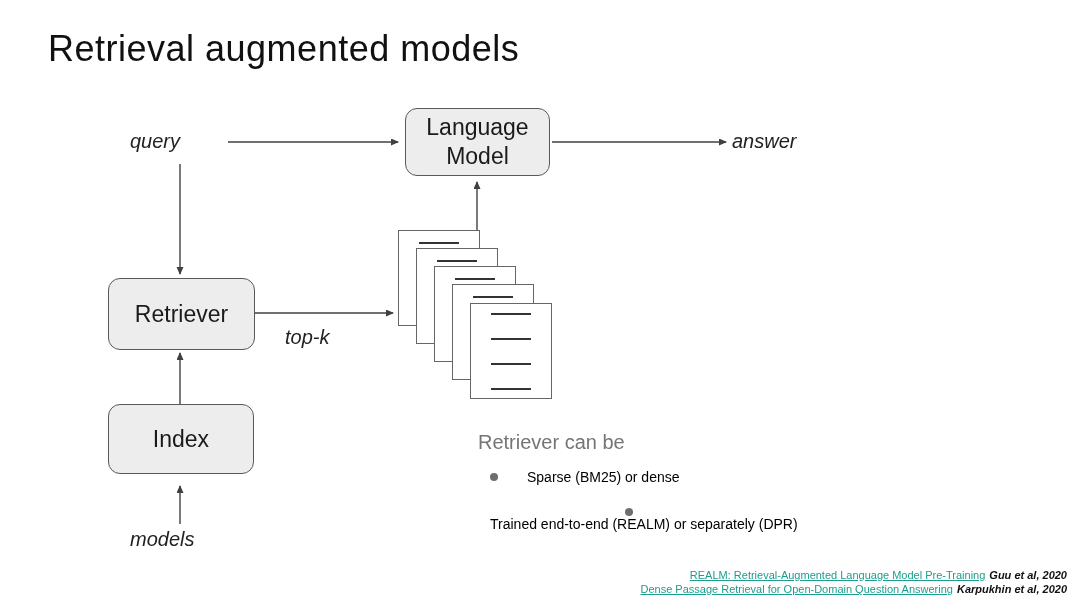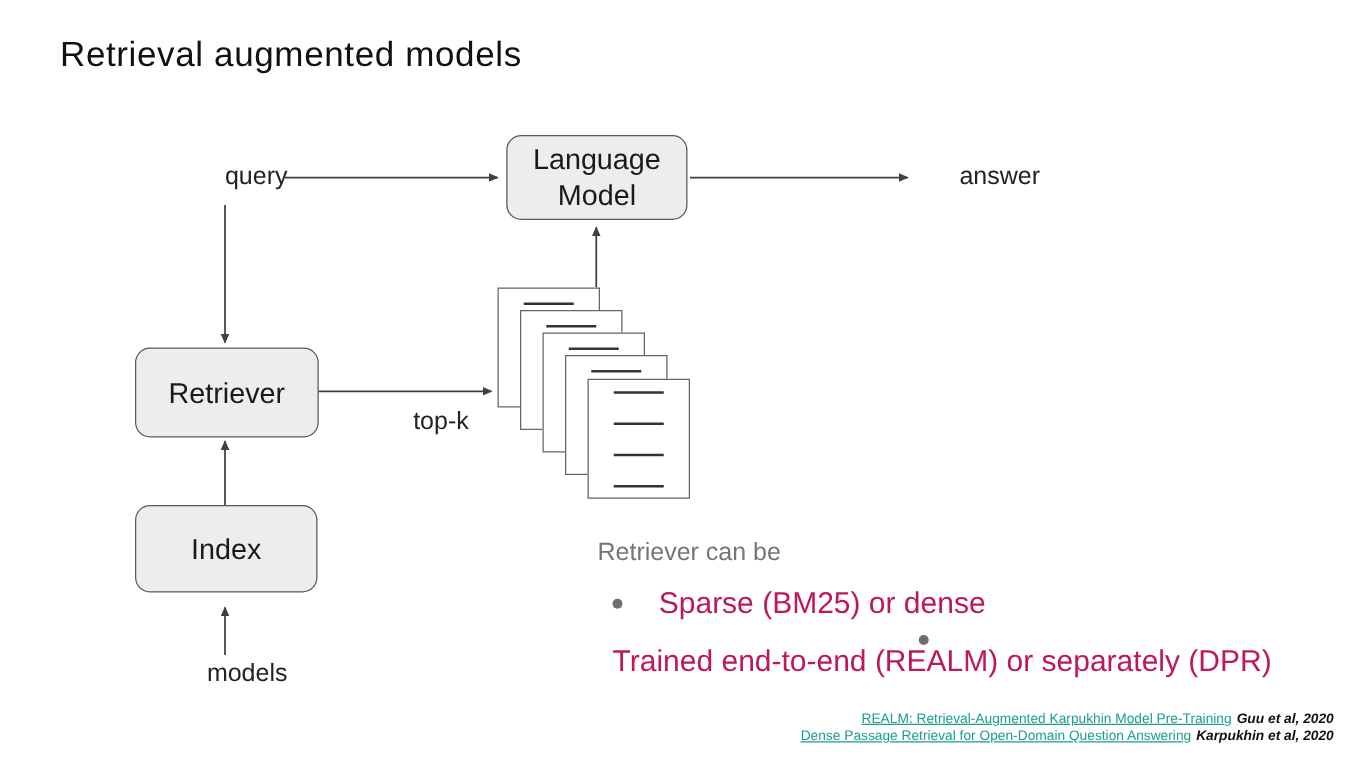--- a/index.html
+++ b/index.html
@@ -6,28 +6,28 @@
   .slide{
     position:relative;
     width:1080px;height:608px;
     background:#ffffff;
     overflow:hidden;
     font-family:"Liberation Sans","DejaVu Sans",sans-serif;
     color:#1a1a1a;
   }
   .slide-title{
     position:absolute;left:48px;top:28px;
-    font-size:28px;font-weight:400;color:#111;
+    font-size:36px;font-weight:400;color:#111;
     letter-spacing:0.5px;
   }
   
   .flow-label{
     position:absolute;
-    font-size:20px;color:#222;
-    text-align:right;
+    font-size:20px;font-style:italic;color:#222;
+    text-align:left;
   }
   .lbl-query{left:130px;top:130px;width:100px;}
   .lbl-answer{left:732px;top:130px;width:100px;}
   .lbl-topk{left:285px;top:326px;width:90px;}
   .lbl-corpus{left:130px;top:528px;width:100px;}
   
   .node{
     position:absolute;
     background:#ededed;
     border:1.6px solid #595959;
@@ -58,21 +58,21 @@
   
   .arrows{position:absolute;left:0;top:0;width:1080px;height:608px;pointer-events:none;}
   
   .notes-heading{
     position:absolute;left:478px;top:431px;
     font-size:20px;color:#757575;
   }
   .bullet-item{
     position:absolute;left:490px;
     display:flex;align-items:center;
-    font-size:24px;color:#be185d;
+    font-size:14px;color:#000000;
   }
   .bullet-1{top:469px;}
   .bullet-2{top:508px;flex-direction:column;}
   .bullet-dot{
     width:8px;height:8px;border-radius:50%;
     background:#6e6e6e;flex:0 0 auto;
     margin-right:29px;
   }
   
   .citations{
@@ -146,20 +146,20 @@
     <span class="bullet-dot"></span>
     <span>Sparse (BM25) or dense</span>
   </div>
   <div class="bullet-item bullet-2">
     <span class="bullet-dot"></span>
     <span>Trained end-to-end (REALM) or separately (DPR)</span>
   </div>
 
   <div class="citations">
     <div>
-      <span class="citation-link">REALM: Retrieval-Augmented Karpukhin Model Pre-Training</span><span class="citation-authors">Guu et al, 2020</span>
+      <span class="citation-link">REALM: Retrieval-Augmented Language Model Pre-Training</span><span class="citation-authors">Guu et al, 2020</span>
     </div>
     <div>
       <span class="citation-link">Dense Passage Retrieval for Open-Domain Question Answering</span><span class="citation-authors">Karpukhin et al, 2020</span>
     </div>
   </div>
 
 </div>
 
 </body></html>

